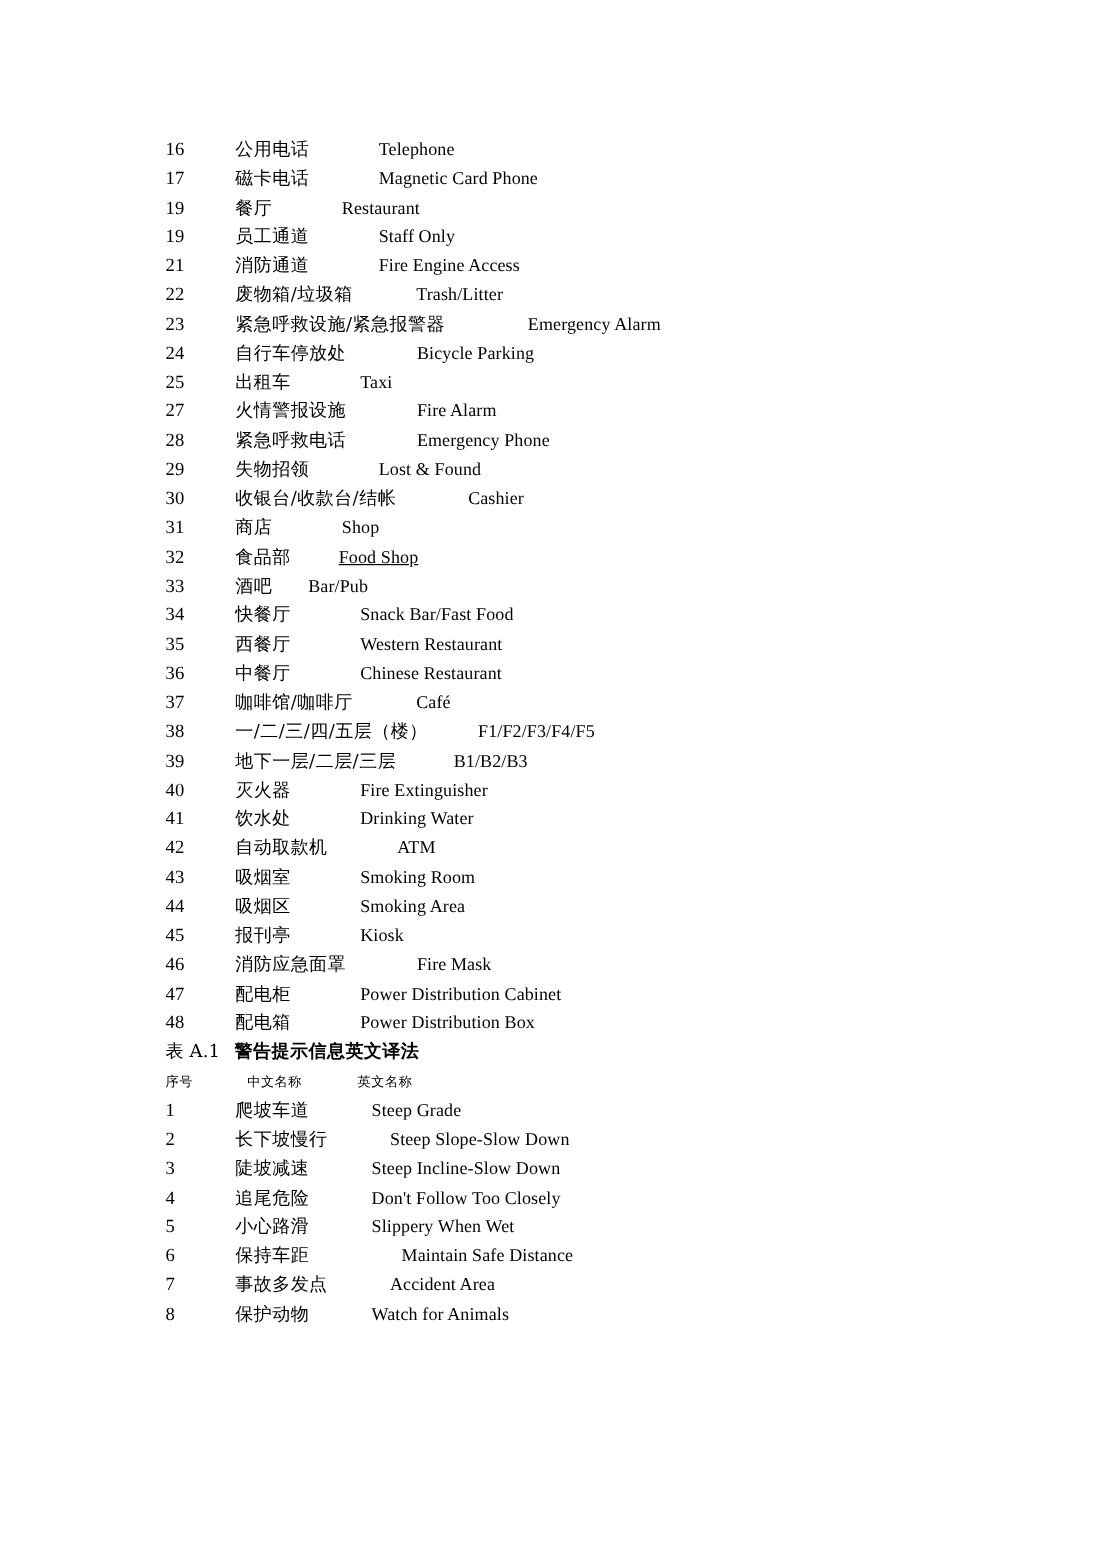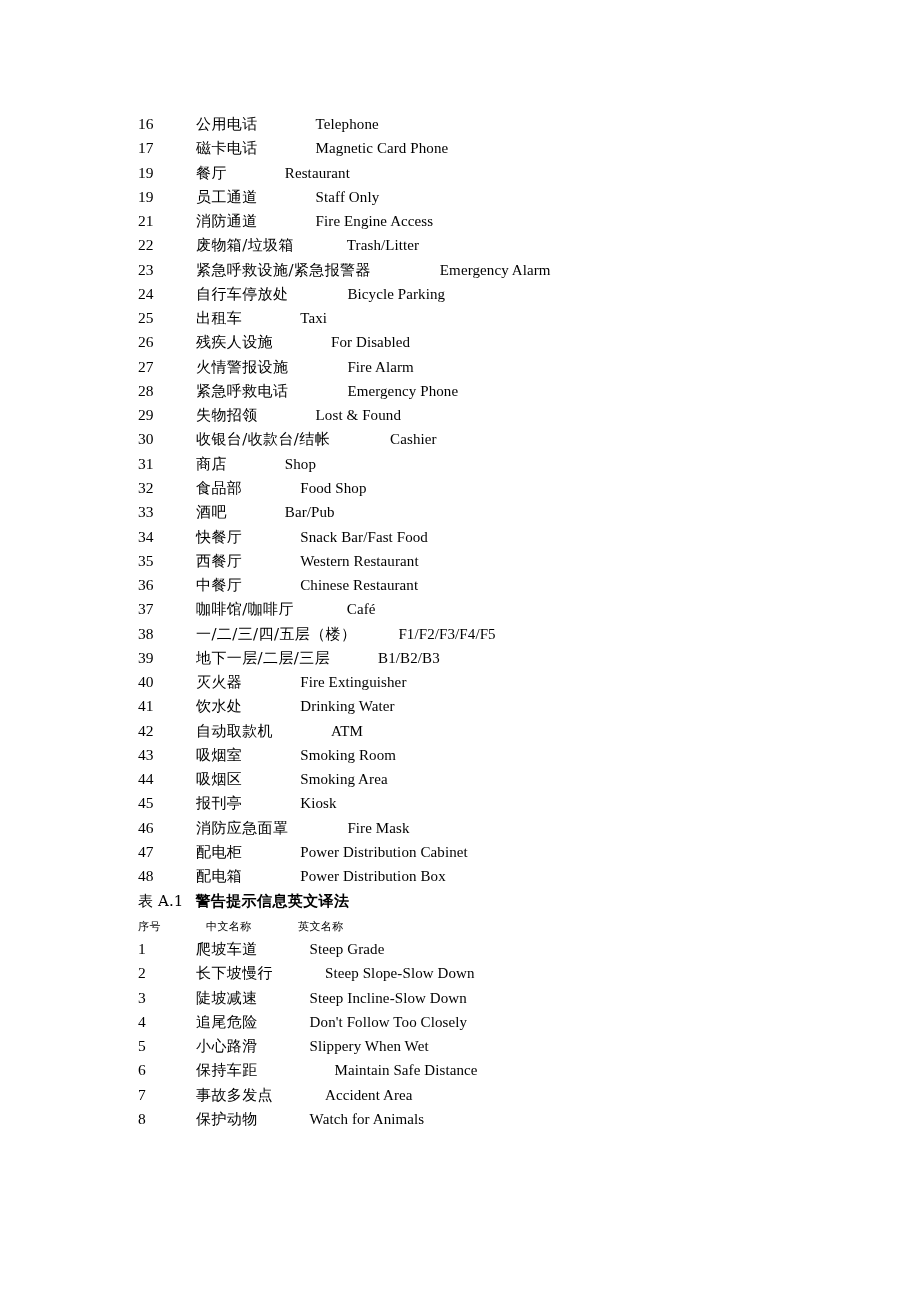--- a/index.html
+++ b/index.html
@@ -93,28 +93,27 @@
   <div id="facility-rows">
       <div class="line"><span class="c-num">16</span><span class="c-zh">公用电话</span><span class="c-en" style="margin-left: 58px;">Telephone</span></div>
       <div class="line"><span class="c-num">17</span><span class="c-zh">磁卡电话</span><span class="c-en" style="margin-left: 58px;">Magnetic Card Phone</span></div>
       <div class="line"><span class="c-num">19</span><span class="c-zh">餐厅</span><span class="c-en" style="margin-left: 58px;">Restaurant</span></div>
       <div class="line"><span class="c-num">19</span><span class="c-zh">员工通道</span><span class="c-en" style="margin-left: 58px;">Staff Only</span></div>
       <div class="line"><span class="c-num">21</span><span class="c-zh">消防通道</span><span class="c-en" style="margin-left: 58px;">Fire Engine Access</span></div>
       <div class="line"><span class="c-num">22</span><span class="c-zh">废物箱/垃圾箱</span><span class="c-en" style="margin-left: 53px;">Trash/Litter</span></div>
       <div class="line"><span class="c-num">23</span><span class="c-zh">紧急呼救设施/紧急报警器</span><span class="c-en" style="margin-left: 69px;">Emergency Alarm</span></div>
       <div class="line"><span class="c-num">24</span><span class="c-zh">自行车停放处</span><span class="c-en" style="margin-left: 59px;">Bicycle Parking</span></div>
       <div class="line"><span class="c-num">25</span><span class="c-zh">出租车</span><span class="c-en" style="margin-left: 58px;">Taxi</span></div>
-      <div class="line"><span class="c-num">26</span><span class="c-zh">残疾人设施</span><span class="c-en" style="margin-left: 58px;">For Disabled</span></div>
       <div class="line"><span class="c-num">27</span><span class="c-zh">火情警报设施</span><span class="c-en" style="margin-left: 59px;">Fire Alarm</span></div>
       <div class="line"><span class="c-num">28</span><span class="c-zh">紧急呼救电话</span><span class="c-en" style="margin-left: 59px;">Emergency Phone</span></div>
       <div class="line"><span class="c-num">29</span><span class="c-zh">失物招领</span><span class="c-en" style="margin-left: 58px;">Lost &amp; Found</span></div>
       <div class="line"><span class="c-num">30</span><span class="c-zh">收银台/收款台/结帐</span><span class="c-en" style="margin-left: 60px;">Cashier</span></div>
       <div class="line"><span class="c-num">31</span><span class="c-zh">商店</span><span class="c-en" style="margin-left: 58px;">Shop</span></div>
-      <div class="line"><span class="c-num">32</span><span class="c-zh">食品部</span><span class="c-en" style="margin-left: 58px;">Food Shop</span></div>
-      <div class="line"><span class="c-num">33</span><span class="c-zh">酒吧</span><span class="c-en" style="margin-left: 58px;">Bar/Pub</span></div>
+      <div class="line"><span class="c-num">32</span><span class="c-zh">食品部</span><span class="c-en" style="margin-left: 40px; text-decoration: underline;">Food Shop</span></div>
+      <div class="line"><span class="c-num">33</span><span class="c-zh">酒吧</span><span class="c-en" style="margin-left: 30px;">Bar/Pub</span></div>
       <div class="line"><span class="c-num">34</span><span class="c-zh">快餐厅</span><span class="c-en" style="margin-left: 58px;">Snack Bar/Fast Food</span></div>
       <div class="line"><span class="c-num">35</span><span class="c-zh">西餐厅</span><span class="c-en" style="margin-left: 58px;">Western Restaurant</span></div>
       <div class="line"><span class="c-num">36</span><span class="c-zh">中餐厅</span><span class="c-en" style="margin-left: 58px;">Chinese Restaurant</span></div>
       <div class="line"><span class="c-num">37</span><span class="c-zh">咖啡馆/咖啡厅</span><span class="c-en" style="margin-left: 53px;">Café</span></div>
       <div class="line"><span class="c-num">38</span><span class="c-zh">一/二/三/四/五层（楼）</span><span class="c-en" style="margin-left: 42px;">F1/F2/F3/F4/F5</span></div>
       <div class="line"><span class="c-num">39</span><span class="c-zh">地下一层/二层/三层</span><span class="c-en" style="margin-left: 48px;">B1/B2/B3</span></div>
       <div class="line"><span class="c-num">40</span><span class="c-zh">灭火器</span><span class="c-en" style="margin-left: 58px;">Fire Extinguisher</span></div>
       <div class="line"><span class="c-num">41</span><span class="c-zh">饮水处</span><span class="c-en" style="margin-left: 58px;">Drinking Water</span></div>
       <div class="line"><span class="c-num">42</span><span class="c-zh">自动取款机</span><span class="c-en" style="margin-left: 58px;">ATM</span></div>
       <div class="line"><span class="c-num">43</span><span class="c-zh">吸烟室</span><span class="c-en" style="margin-left: 58px;">Smoking Room</span></div>

